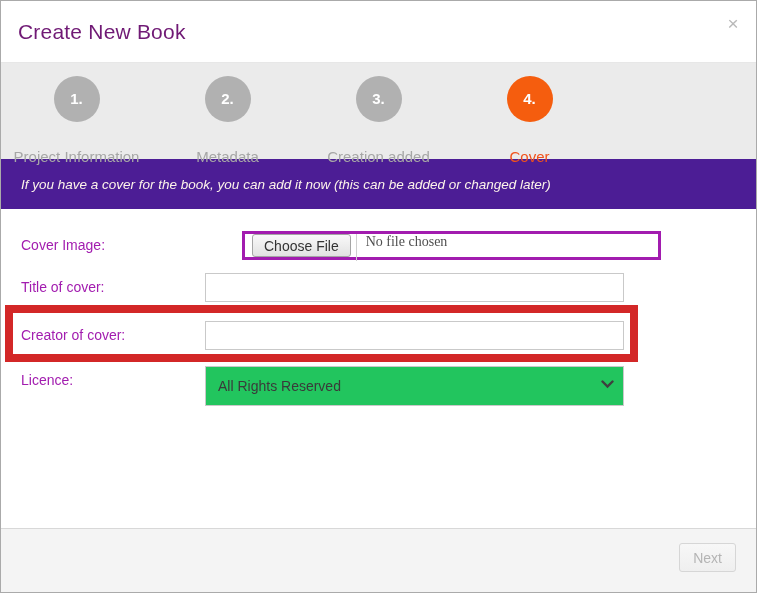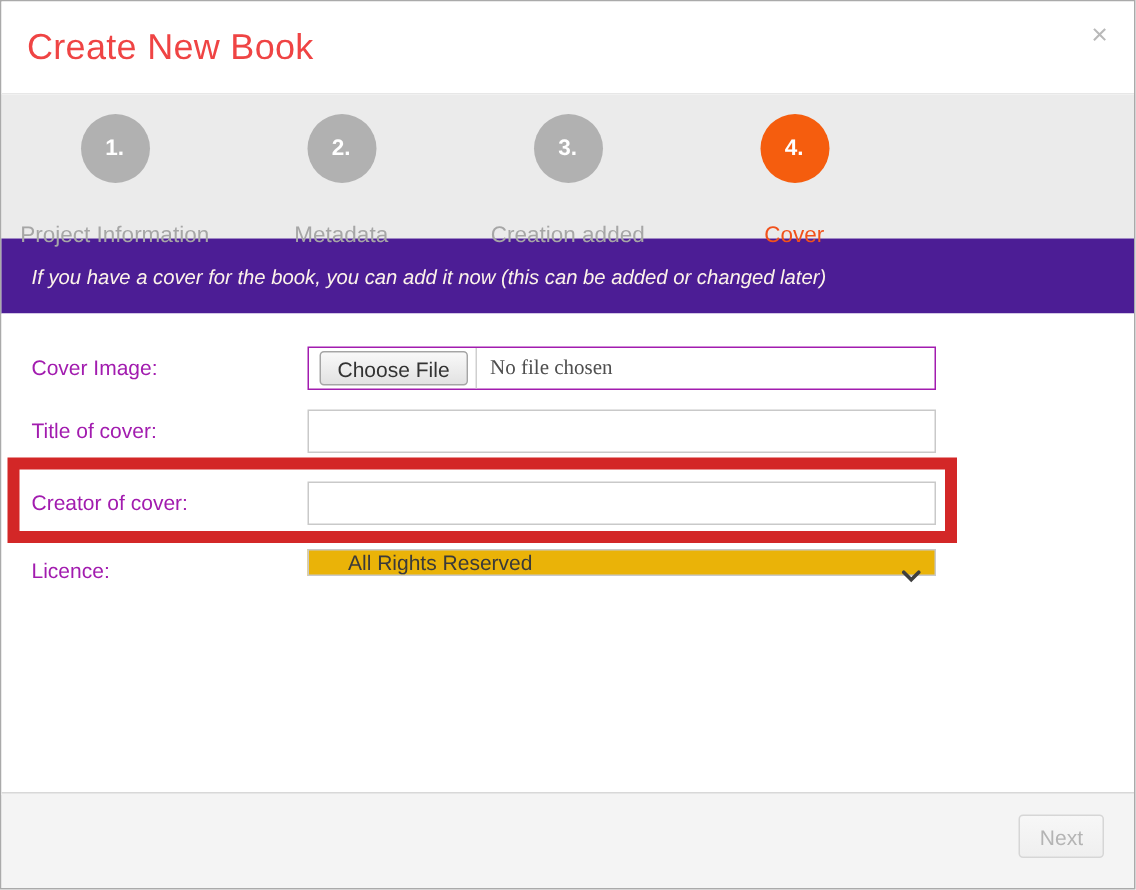--- a/index.html
+++ b/index.html
@@ -18,22 +18,22 @@
   
   .modal-header {
     height: 62px;
     background: #ffffff;
     border-bottom: 1px solid #e7e7e7;
     display: flex; align-items: center;
     padding-left: 17px;
     position: relative;
   }
   .modal-title {
-    font-size: 24px;
-    color: #ef4444;
+    font-size: 21px;
+    color: #701a75;
     letter-spacing: 0.2px;
   }
   .close-btn {
     position: absolute; top: 12px; right: 12px;
     width: 22px; height: 22px;
     border: none; background: transparent;
     color: #b9b9b9; font-size: 19px; line-height: 22px;
     cursor: pointer; text-align: center;
     font-family: "Liberation Sans", sans-serif;
   }
@@ -101,23 +101,23 @@
     border: 1px solid #c9c9c9;
     background: #fff;
     font-family: "Liberation Sans", sans-serif;
     font-size: 14px; color: #333;
     padding: 0 8px;
     outline: none;
   }
   
   .file-box {
     width: 100%; height: 100%;
-    border: 1px solid #a21caf;
-    background: #fff;
-    display: flex; align-items: center;
+    border: 3px solid #a21caf;
+    background: #fff;
+    display: flex; align-items: flex-start; margin-left: 37px;
   }
   .choose-file-btn {
     margin-left: 7px;
     height: 23px;
     padding: 0 11px;
     font-family: "Liberation Sans", sans-serif;
     font-size: 14px; color: #333;
     border: 1px solid #a5a5a5;
     border-radius: 3px;
     background: linear-gradient(#f9f9f9, #e2e2e2);
@@ -129,25 +129,25 @@
     margin-left: 5px;
   }
   .file-status {
     margin-left: 9px;
     font-size: 14px;
     color: #4f4f4f;
     font-family: Liberation Serif, serif;
   }
   
   .select-box {
-    width: 100%; height: 18px;
+    width: 100%; height: 40px;
     border: 1px solid #c9c9c9;
-    background: #eab308;
+    background: #22c55e;
     display: flex; align-items: center;
-    padding-left: 26px;
+    padding-left: 12px;
     font-size: 14px; color: #3a3a3a;
     position: relative;
     cursor: pointer;
   }
   .select-chevron {
     position: absolute; right: 9px; top: 9px;
   }
   
   .annotation-rect {
     position: absolute;

